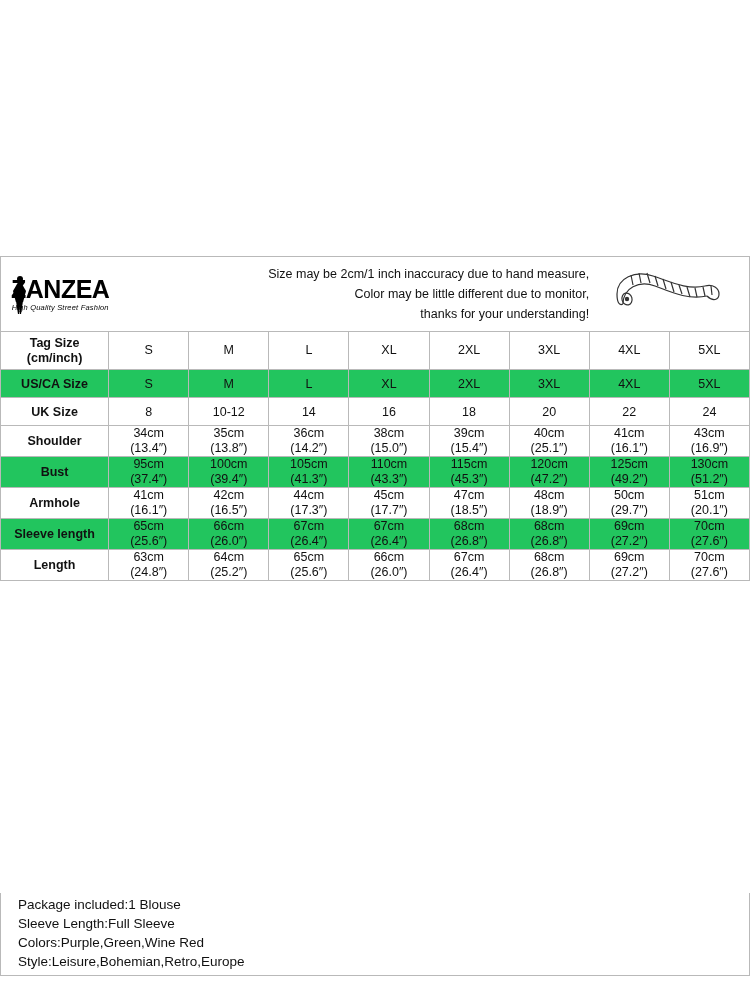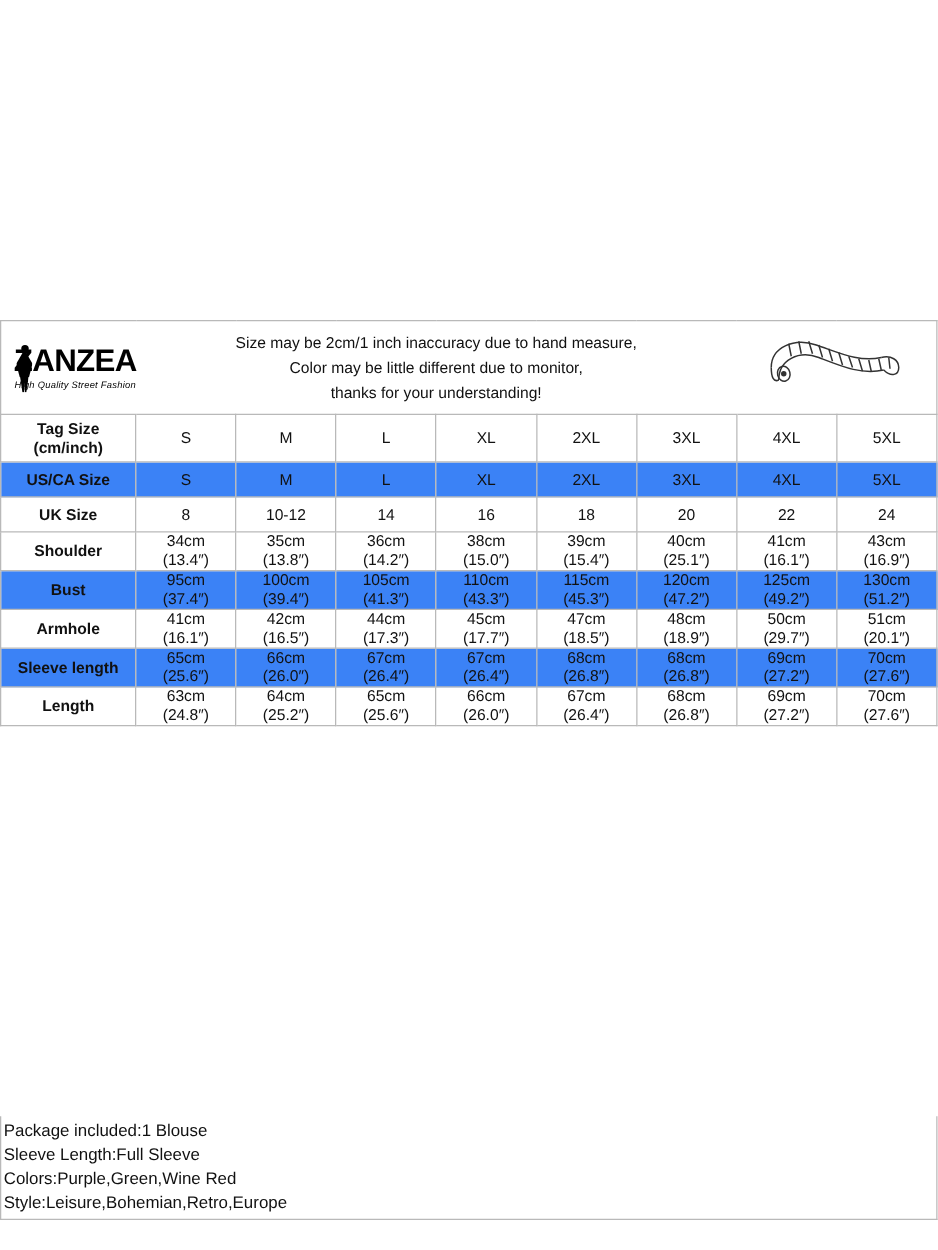--- a/index.html
+++ b/index.html
@@ -54,21 +54,21 @@
     border-left: none !important;
     width: 140px;
   }
   .label-col {
     width: 108px;
     font-weight: bold;
     font-size: 13px;
     background: #ffffff;
   }
   .row-alt .label-col, .row-alt td {
-    background: #3b82f6;
+    background: #22c55e;
   }
   .row-plain td {
     background: #ffffff;
   }
   .two-line {
     line-height: 15px;
     height: 38px;
   }
   .two-line .cm { display: block; }
   .two-line .in { display: block; }
@@ -119,32 +119,32 @@
     font-family: "Liberation Sans", sans-serif;
   }
   .logo-tag {
     font-size: 7.5px;
     color: #000;
     margin-top: 2px;
     font-style: italic;
     letter-spacing: 0.2px;
   }
   .note-lines {
-    text-align: center;
+    text-align: right;
   }
   .tape-svg { display:block; margin: 0 auto; }
   .footer {
     position: absolute;
     left: 0;
     top: 637px;
     width: 750px;
     border: 1px solid #b9b9b9;
     border-top: none;
     box-sizing: border-box;
-    padding: 2px 2px 4px 0;
+    padding: 2px 2px 4px 15px;
     background: #fff;
   }
   .footer div {
     font-size: 13.5px;
     line-height: 19px;
     color: #111;
     padding-left: 2px;
   }
 </style>
 </head>

